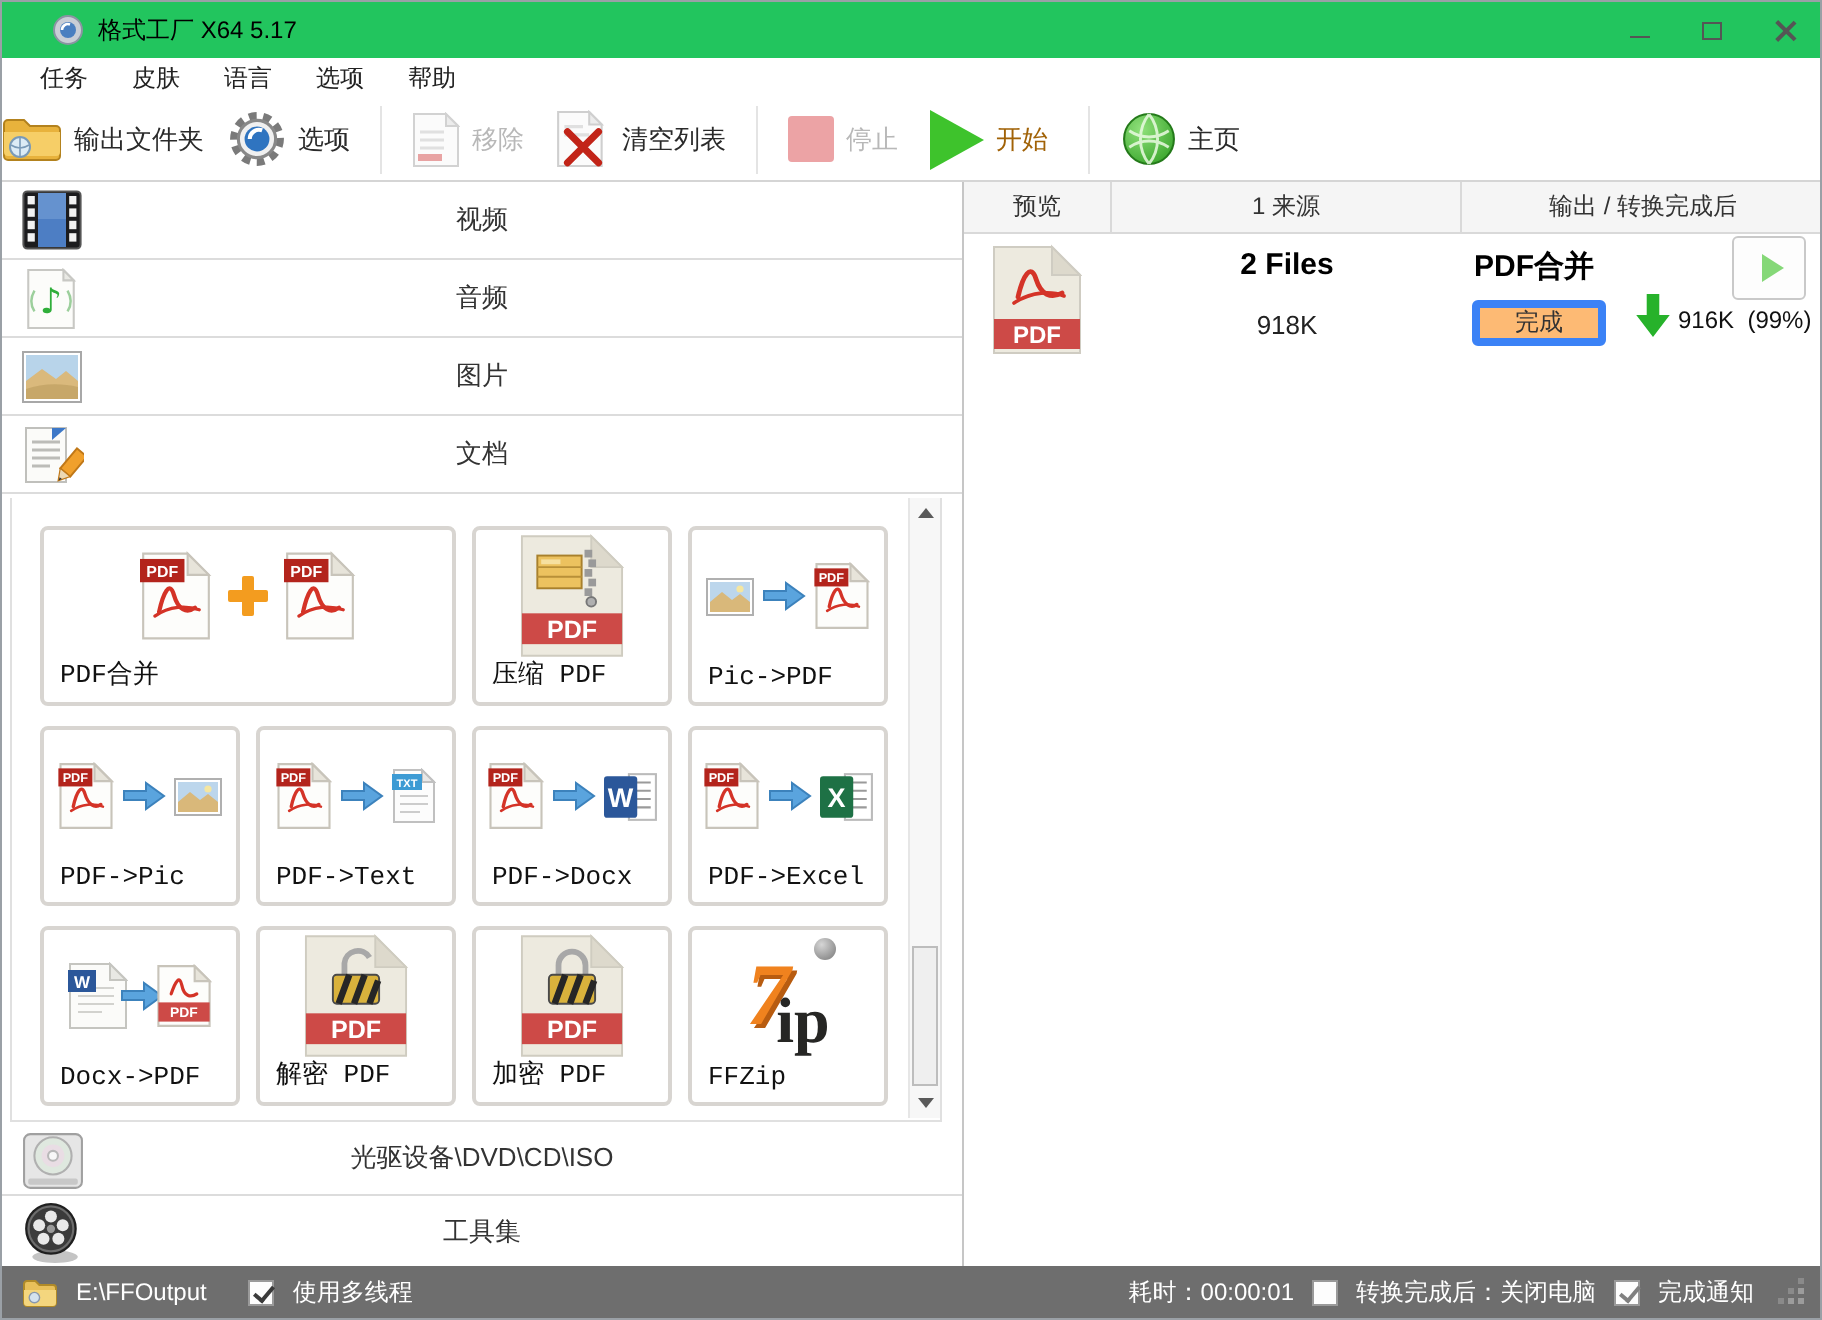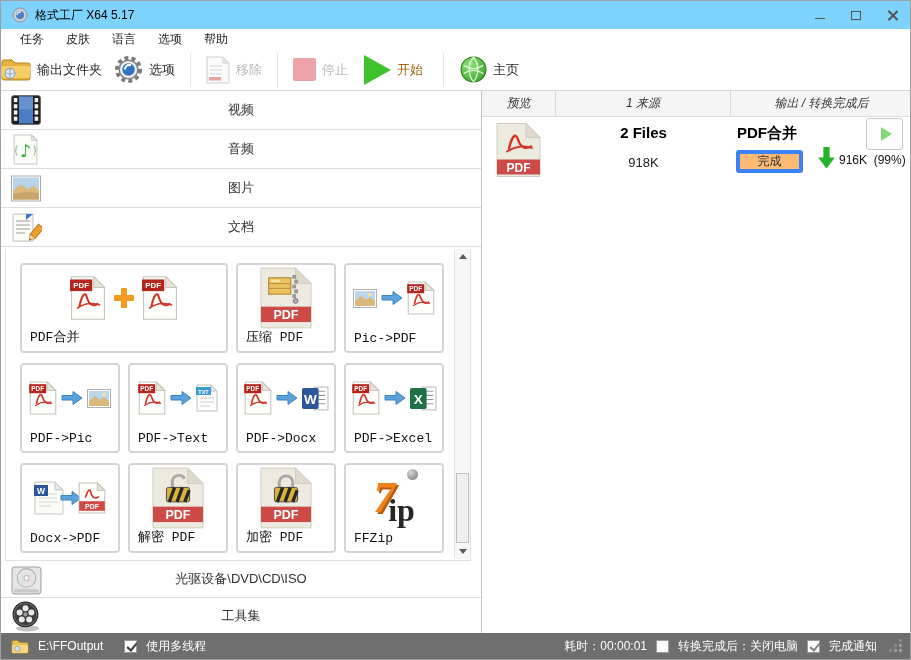--- a/index.html
+++ b/index.html
@@ -4,21 +4,21 @@
 <style>
   * { margin:0; padding:0; box-sizing:border-box; }
   html,body { width:911px; height:660px; }
   body {
     font-family:"Liberation Sans","DejaVu Sans",sans-serif;
     font-size:12px; color:#1c1c1c; background:#fff;
     position:relative; overflow:hidden;
     border:1px solid #9aa0a6;
   }
   
-  .titlebar { height:28px; display:flex; align-items:center; padding-left:11px; background:#7dd3fc; }
+  .titlebar { height:28px; display:flex; align-items:center; padding-left:25px; background:#22c55e; }
   .titlebar .appicon { width:16px; height:16px; margin-right:7px; }
   .titlebar .title { font-size:12px; color:#000; }
   .win-controls { margin-left:auto; display:flex; height:28px; }
   .win-btn { width:36px; height:28px; display:flex; align-items:center; justify-content:center; }
   .glyph-min { width:10px; height:0; border-top:1.5px solid #555; margin-top:6px; }
   .glyph-max { width:10px; height:9px; border:1.2px solid #555; }
   .glyph-close { position:relative; width:11px; height:11px; }
   .glyph-close::before,.glyph-close::after { content:""; position:absolute; left:5px; top:-1px; width:1.6px; height:13px; background:#555; }
   .glyph-close::before { transform:rotate(45deg); }
   .glyph-close::after { transform:rotate(-45deg); }
@@ -55,21 +55,21 @@
   .vscroll { position:absolute; right:0; top:0; width:16px; height:310px; background:#f7f7f7; border-left:1px solid #e6e6e6; }
   .vs-up,.vs-down { position:absolute; left:0; width:16px; height:15px; display:flex; align-items:center; justify-content:center; }
   .vs-up { top:0; } .vs-down { bottom:0; }
   .tri-up { width:0; height:0; border-left:4px solid transparent; border-right:4px solid transparent; border-bottom:5px solid #5a5a5a; }
   .tri-down { width:0; height:0; border-left:4px solid transparent; border-right:4px solid transparent; border-top:5px solid #5a5a5a; }
   .vs-thumb { position:absolute; left:1px; top:224px; width:13px; height:70px; background:#efefef; border:1px solid #bdbdbd; }
   .bottom-rows { position:absolute; left:0; top:470px; width:480px; }
   
   .right-panel { position:absolute; left:481px; top:0; width:430px; height:544px; background:#fff; }
   .q-header { display:flex; height:26px; background:#f5f5f5; border-bottom:1px solid #d9d9d9; }
-  .q-cell { display:flex; align-items:center; justify-content:center; color:#333; border-right:1px solid #d9d9d9;font-style:italic; }
+  .q-cell { display:flex; align-items:center; justify-content:center; color:#333; border-right:1px solid #d9d9d9; }
   .q-cell:nth-child(1) { width:74px; }
   .q-cell:nth-child(2) { width:175px; }
   .q-cell:nth-child(3) { flex:1; border-right:none; }
   .q-row { position:relative; height:90px; }
   .q-pdficon { position:absolute; left:14px; top:5px; }
   .q-files { position:absolute; left:74px; width:175px; top:7px; text-align:center; font-size:15px; font-weight:bold; color:#000; }
   .q-size { position:absolute; left:74px; width:175px; top:38px; text-align:center; font-size:13px; color:#222; }
   .q-task { position:absolute; left:255px; top:7px; font-size:15px; font-weight:bold; color:#000; }
   .q-done { position:absolute; left:254px; top:33px; width:67px; height:23px; background:#fdba74; border:4px solid #3b82f6; border-radius:3px; font-size:12px; color:#333; display:flex; align-items:center; justify-content:center; }
   .q-arrow { position:absolute; left:336px; top:30px; }
@@ -147,20 +147,31 @@
   <div class="tbtn disabled">
     <span class="ic">
         <svg width="24" height="28" viewBox="0 0 24 28">
           <path d="M1 1h16l6 6v20H1z" fill="#fbfbfb" stroke="#d2d2d2"></path>
           <path d="M17 1l6 6h-6z" fill="#ececec" stroke="#d2d2d2"></path>
           <path d="M4 10h12M4 14h12M4 18h12" stroke="#e0e0e0" stroke-width="1.5"></path>
           <rect x="3" y="21" width="12" height="3.5" fill="#e8a3a3"></rect>
         </svg>
       </span>
     <span>移除</span>
+  </div>
+  <div class="tbtn" style="margin-left:16px">
+    <span class="ic">
+        <svg width="27" height="29" viewBox="0 0 26 28">
+          <path d="M1 1h15l6 6v20H1z" fill="#fbfbfb" stroke="#cfcfcf"></path>
+          <path d="M16 1l6 6h-6z" fill="#ececec" stroke="#cfcfcf"></path>
+          <path d="M4 8h9M4 12h12" stroke="#e0e0e0" stroke-width="1.5"></path>
+          <path d="M5.5 10.5l15 15M20.5 10.5l-15 15" stroke="#c22418" stroke-width="3.4" stroke-linecap="round"></path>
+        </svg>
+      </span>
+    <span>清空列表</span>
   </div>
   <div class="tsep"></div>
   <div class="tbtn disabled">
     <div class="sq-stop"></div>
     <span>停止</span>
   </div>
   <div class="tbtn" style="margin-left:16px">
     <div class="tri-start"></div>
     <span class="start-label">开始</span>
   </div>

